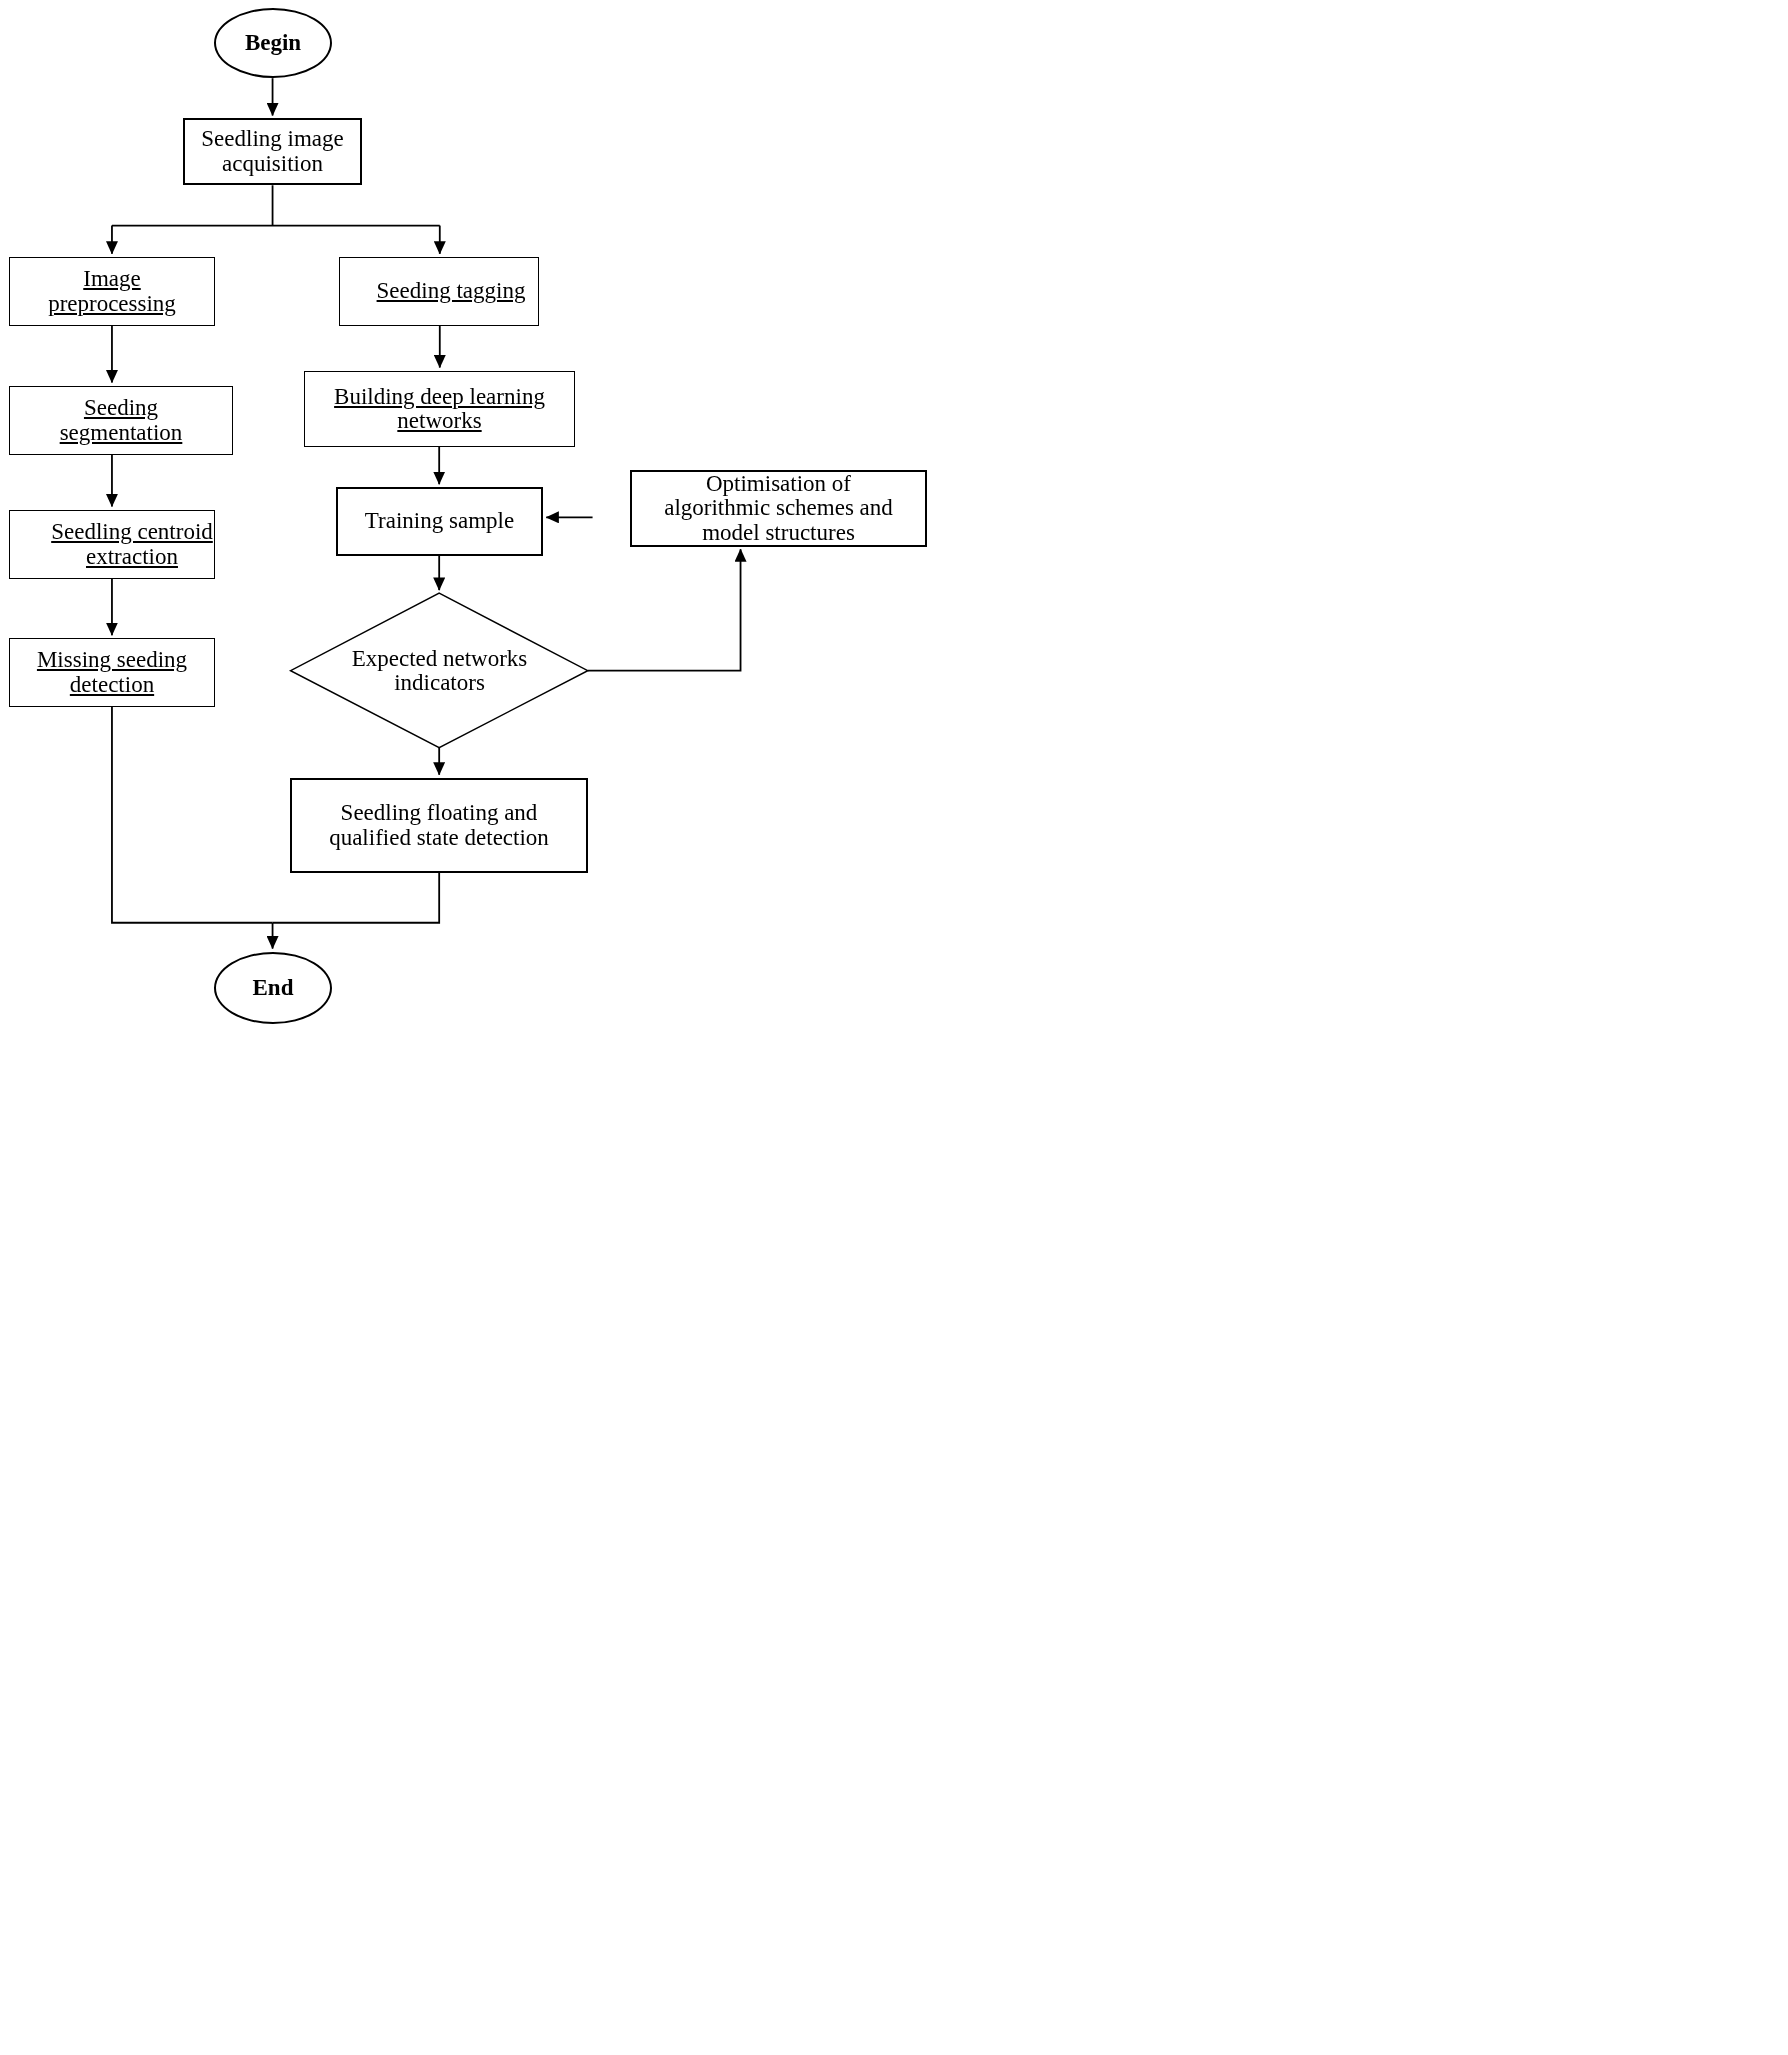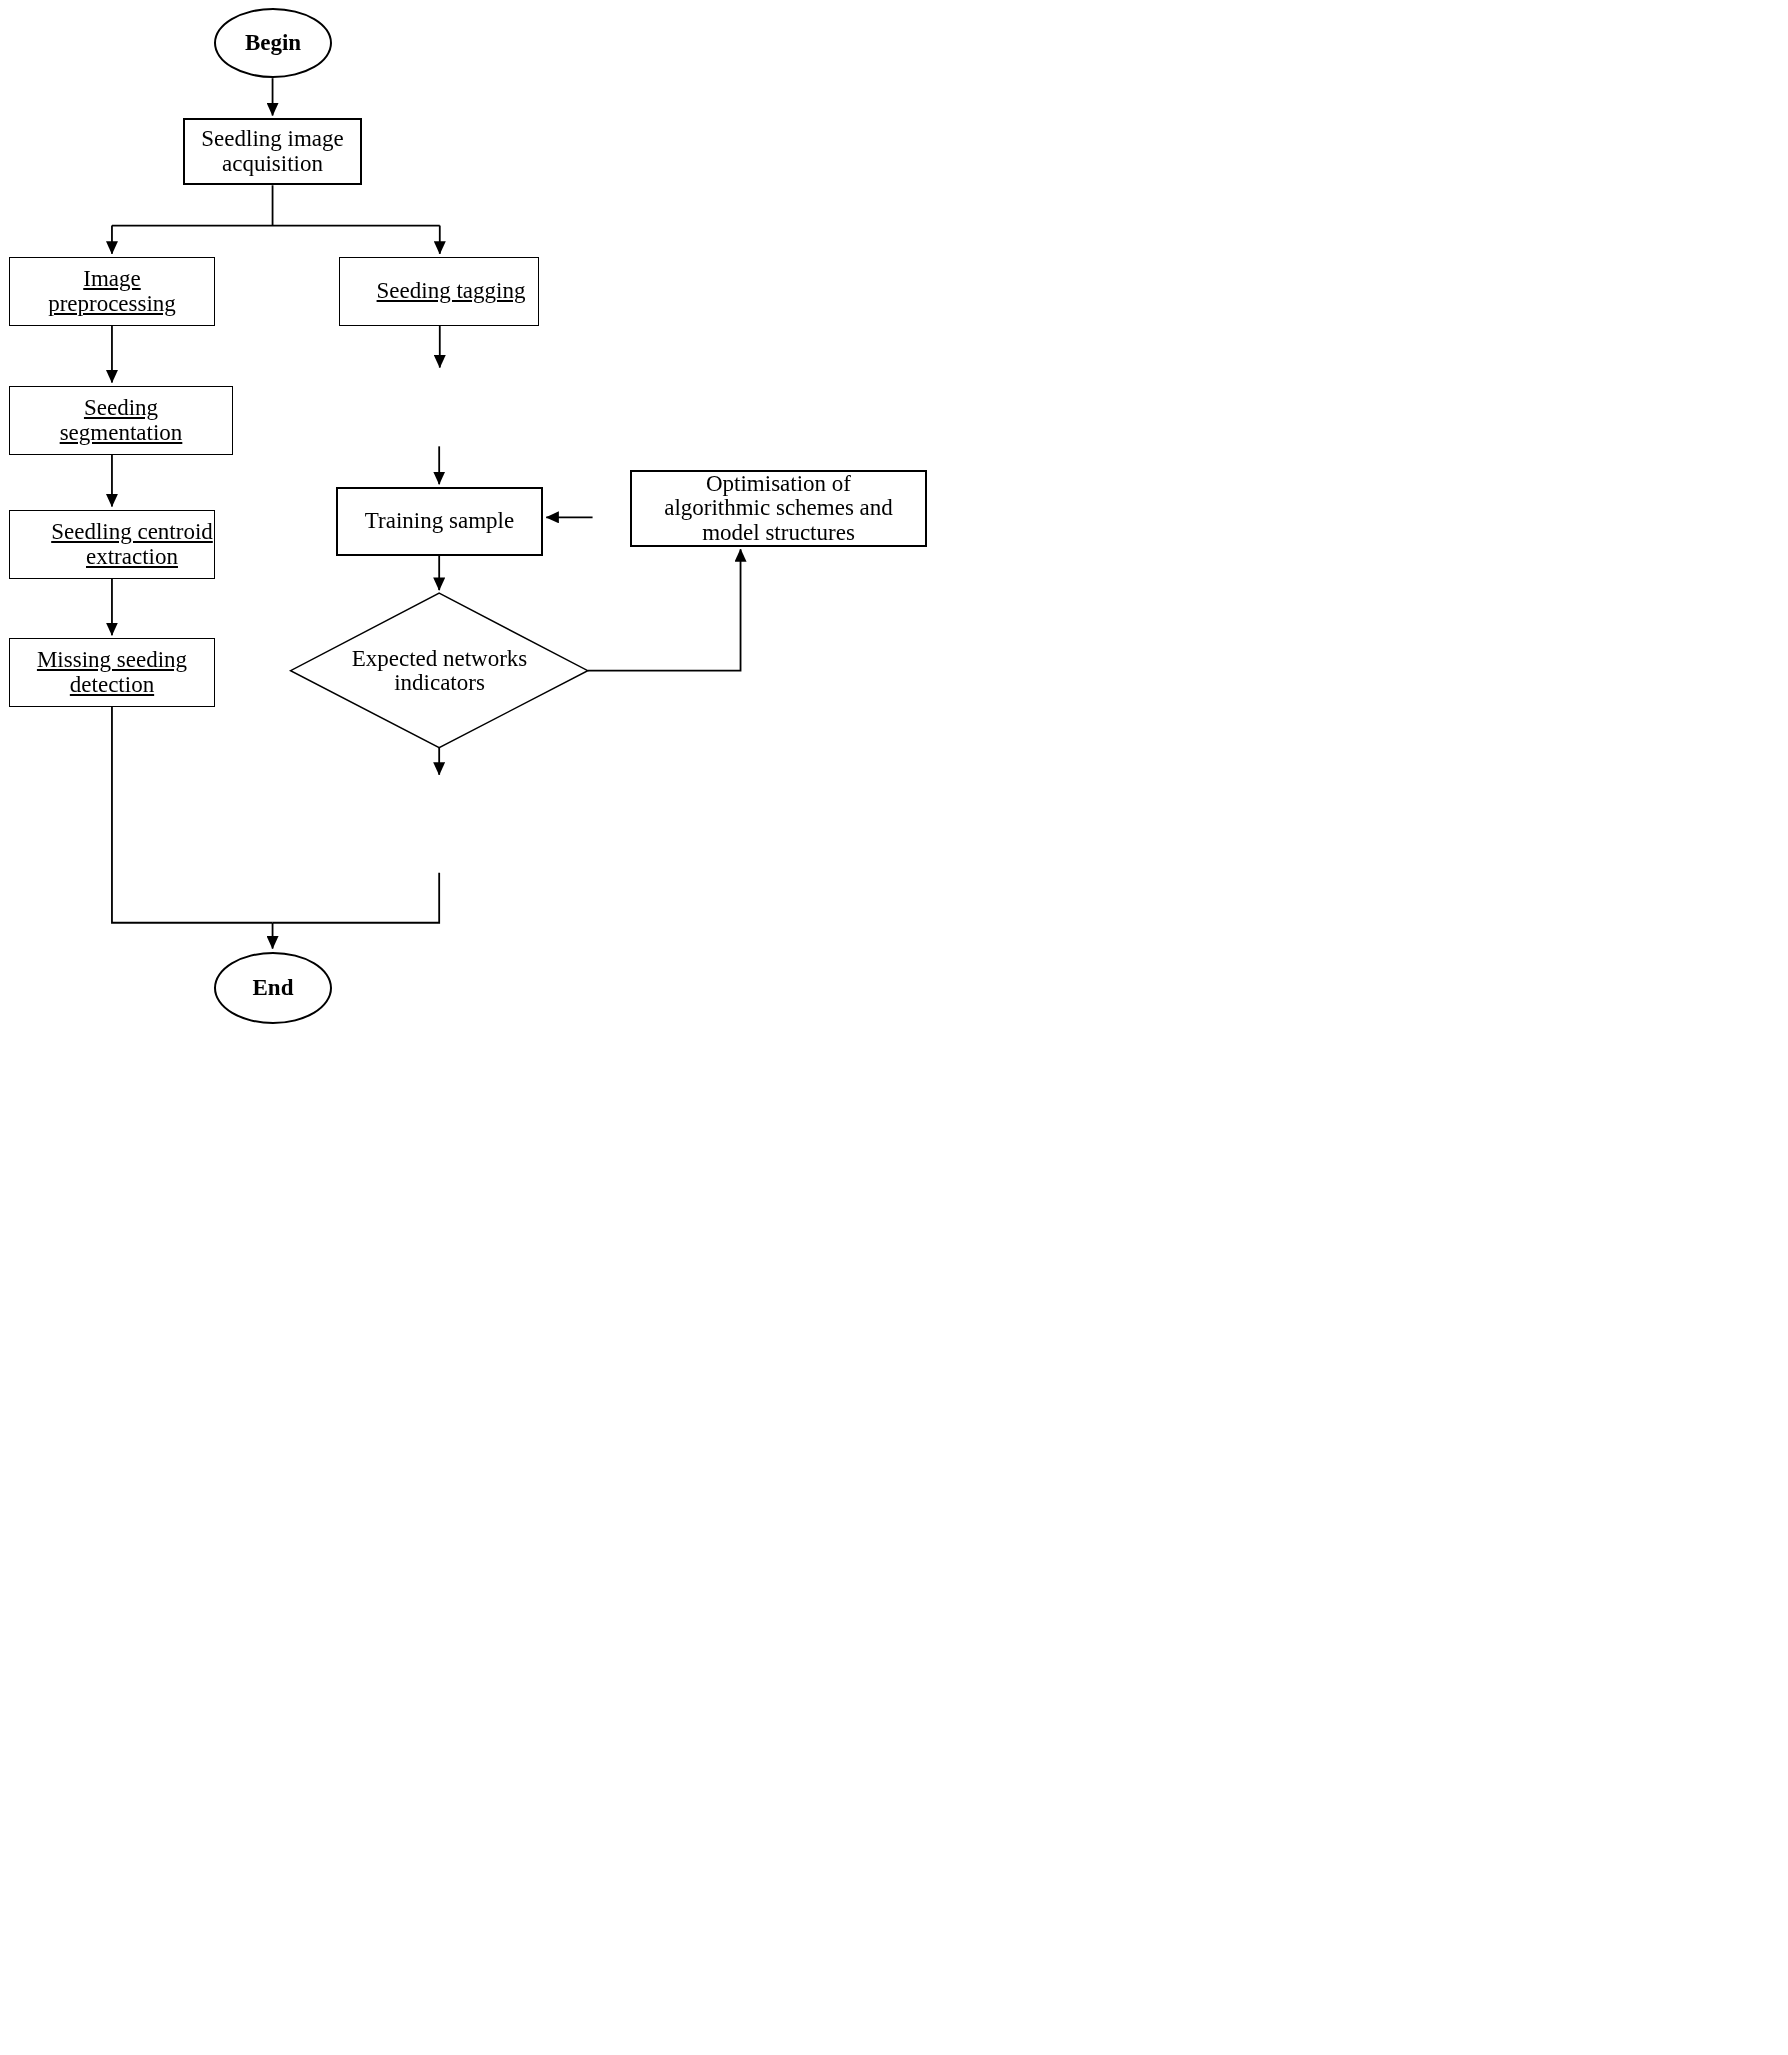--- a/index.html
+++ b/index.html
@@ -92,33 +92,37 @@
 acquisition</div>
 
   <div id="n-preprocess" class="node rect">Image
 preprocessing</div>
 
   <div id="n-tagging" class="node rect">Seeding tagging</div>
 
   <div id="n-segmentation" class="node rect">Seeding
 segmentation</div>
 
+  <div id="n-building" class="node rect">Building deep learning
+networks</div>
 
   <div id="n-centroid" class="node rect">Seedling centroid
 extraction</div>
 
   <div id="n-training" class="node rect-thick">Training sample</div>
 
   <div id="n-optimisation" class="node rect-thick">Optimisation of
 algorithmic schemes and
 model structures</div>
 
   <div id="n-missing" class="node rect">Missing seeding
 detection</div>
 
   <div id="n-decision" class="node plain">Expected networks
 indicators</div>
 
+  <div id="n-floating" class="node rect-thick">Seedling floating and
+qualified state detection</div>
 
   <div id="n-end" class="node ellipse">End</div>
 
 </div>
 
 
 </body></html>

